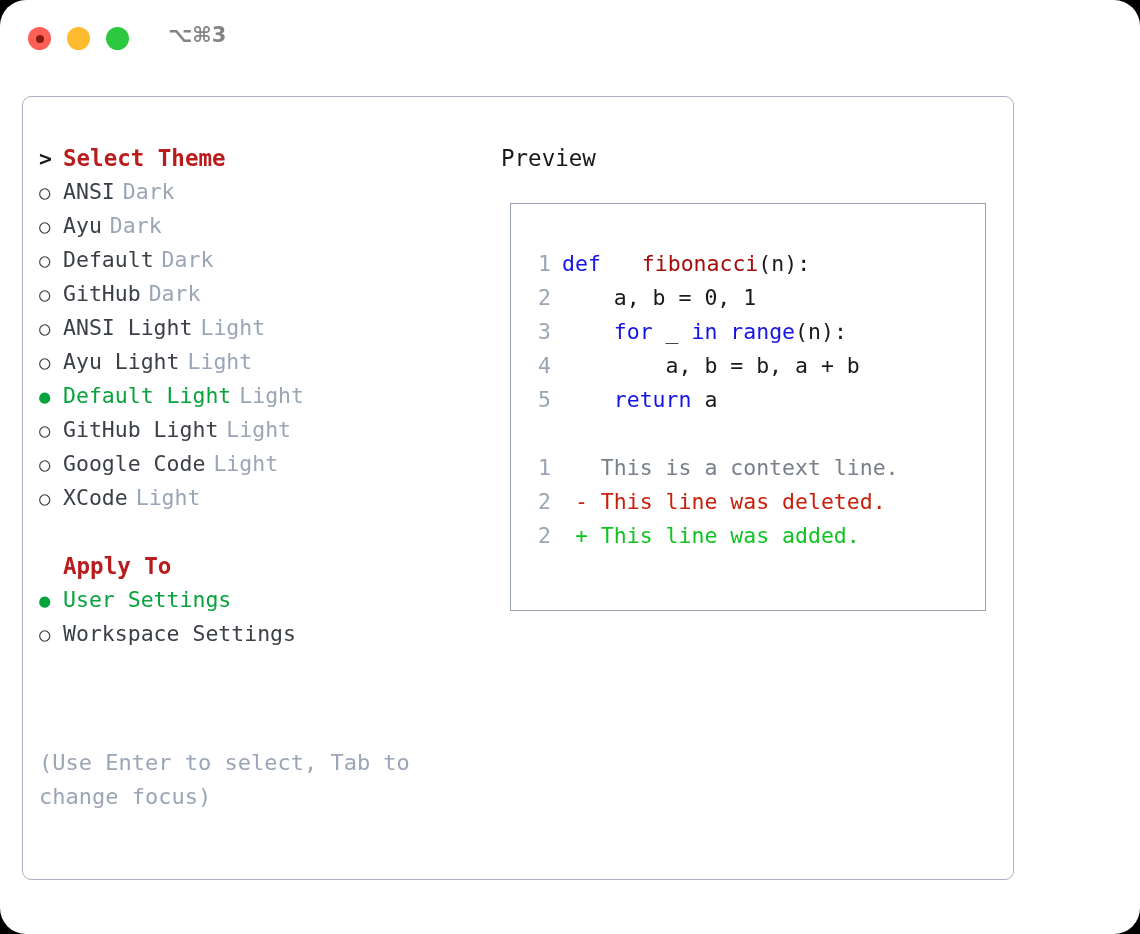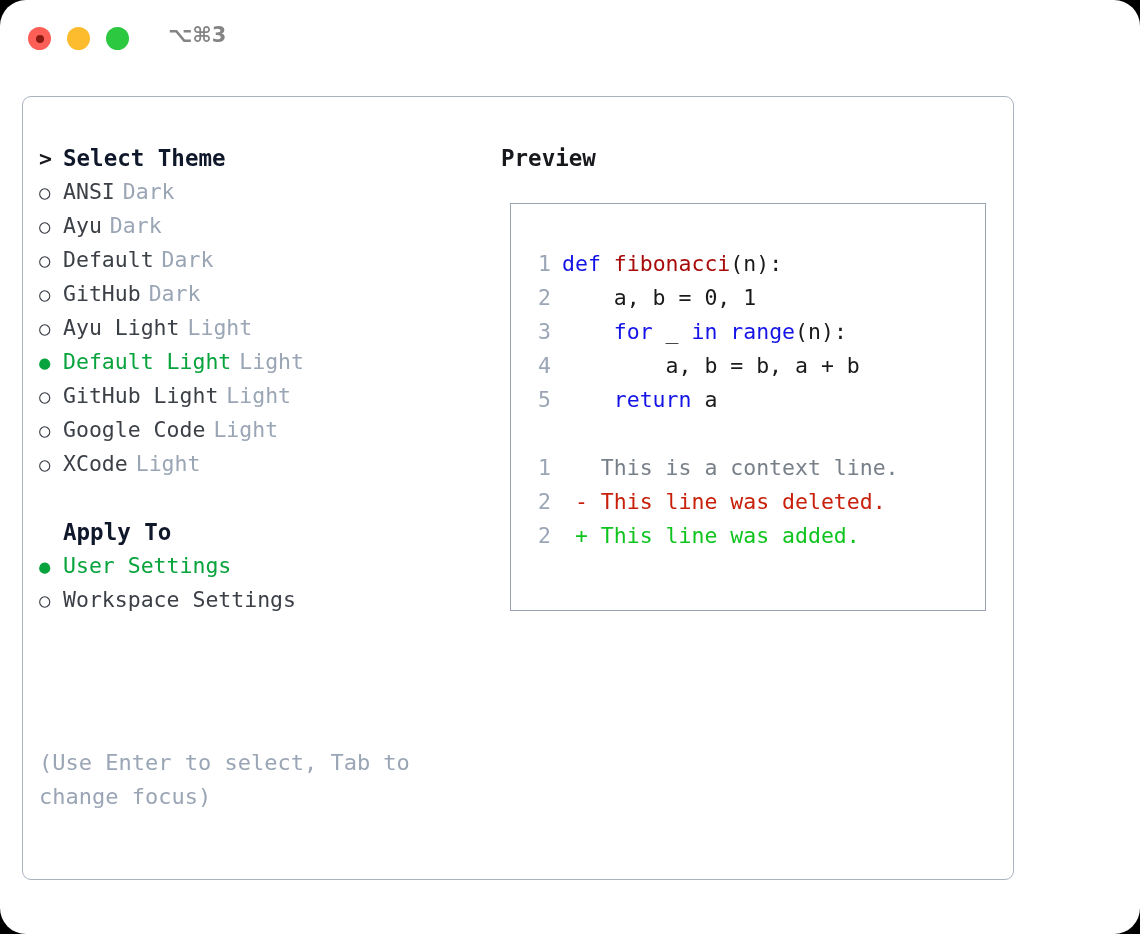--- a/index.html
+++ b/index.html
@@ -99,21 +99,21 @@
   .marker.bullet-on  { color: #07a33c; }
   .marker.caret {
     color: #17191d;
     font-weight: bold;
     font-size: 21.5px;
   }
   .marker.blank { color: transparent; }
 
   .heading {
     font-weight: bold;
-    color: #0f172a;
+    color: #b91c1c;
     font-size: 22.5px;
   }
   .item-label { color: #3b3f46; }
   .item-label.selected { color: #07a33c; }
   .tag {
     color: #9aa5b5;
     margin-left: 8px;
   }
   .spacer-row { height: 34px; }
 
@@ -127,21 +127,21 @@
     color: #9aa5b5;
   }
 
   
   #preview-title {
     position: absolute;
     left: 478px;
     top: 44px;
     font-size: 22.5px;
     line-height: 34px;
-    font-weight: bold;
+    font-weight: normal;
     color: #17191d;
   }
   #preview-box {
     position: absolute;
     left: 487px;
     top: 106px;
     width: 476px;
     height: 408px;
     border: 1.6px solid #98a2b0;
     box-sizing: border-box;
@@ -156,21 +156,21 @@
     white-space: pre;
   }
   .ln {
     display: inline-block;
     width: 26px;
     text-align: right;
     color: #9aa5b5;
     margin-right: 11px;
   }
   .kw   { color: #1414e6; margin-top: 12px; }
-  .fn   { color: #a80a0a; }
+  .fn   { color: #a80a0a; margin-left: 28px; }
   .plain{ color: #1a1a1a; }
   .ctx  { color: #777f89; }
   .del  { color: #c8200a; }
   .add  { color: #10c420; }
   .blankline { height: 34px; }
 </style>
 </head>
 <body>
 
 <div id="window">
@@ -186,20 +186,21 @@
 
     <div id="left-col">
       <div class="row">
         <span class="marker caret">&gt;</span><span class="heading">Select Theme</span>
       </div>
       <div id="theme-list">
           <div class="row"><span class="marker bullet-off">○</span><span class="item-label">ANSI</span><span class="tag">Dark</span></div>
           <div class="row"><span class="marker bullet-off">○</span><span class="item-label">Ayu</span><span class="tag">Dark</span></div>
           <div class="row"><span class="marker bullet-off">○</span><span class="item-label">Default</span><span class="tag">Dark</span></div>
           <div class="row"><span class="marker bullet-off">○</span><span class="item-label">GitHub</span><span class="tag">Dark</span></div>
+          <div class="row"><span class="marker bullet-off">○</span><span class="item-label">ANSI Light</span><span class="tag">Light</span></div>
           <div class="row"><span class="marker bullet-off">○</span><span class="item-label">Ayu Light</span><span class="tag">Light</span></div>
           <div class="row"><span class="marker bullet-on">●</span><span class="item-label selected">Default Light</span><span class="tag">Light</span></div>
           <div class="row"><span class="marker bullet-off">○</span><span class="item-label">GitHub Light</span><span class="tag">Light</span></div>
           <div class="row"><span class="marker bullet-off">○</span><span class="item-label">Google Code</span><span class="tag">Light</span></div>
           <div class="row"><span class="marker bullet-off">○</span><span class="item-label">XCode</span><span class="tag">Light</span></div>
         </div>
 
       <div class="spacer-row"></div>
 
       <div class="row">

